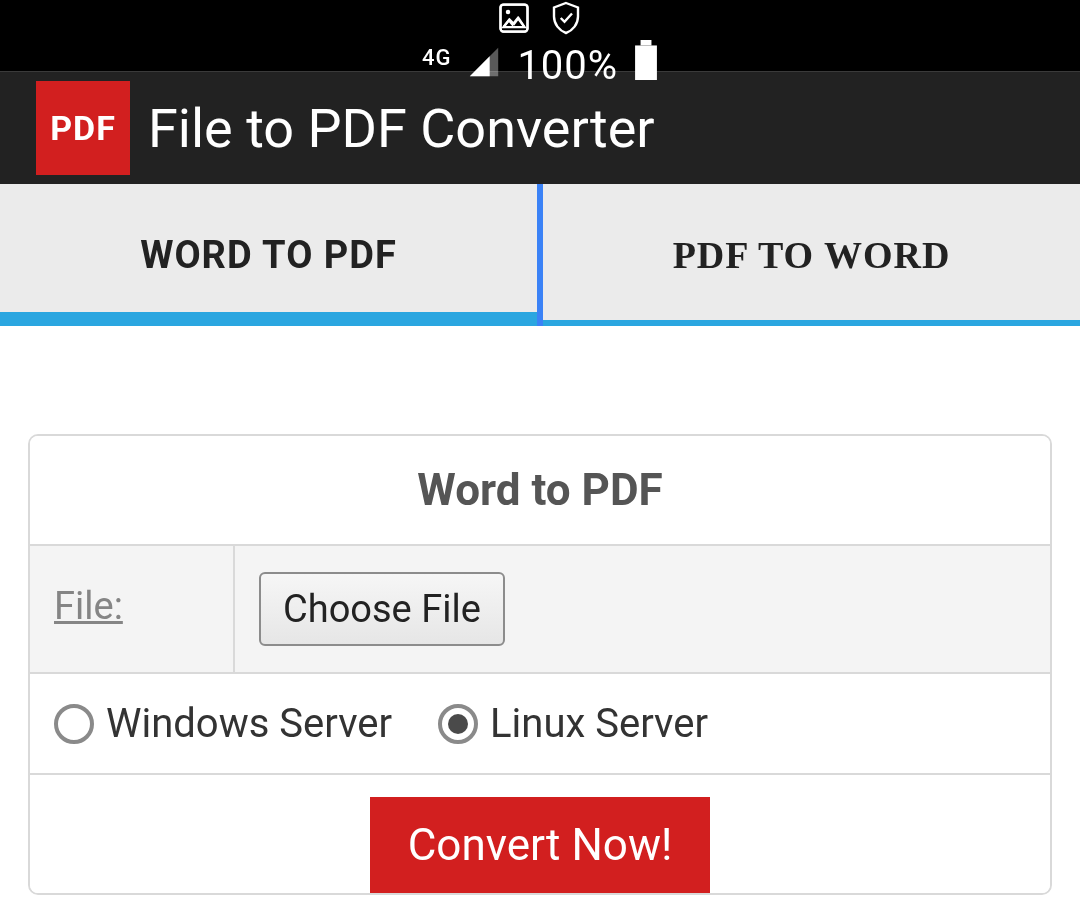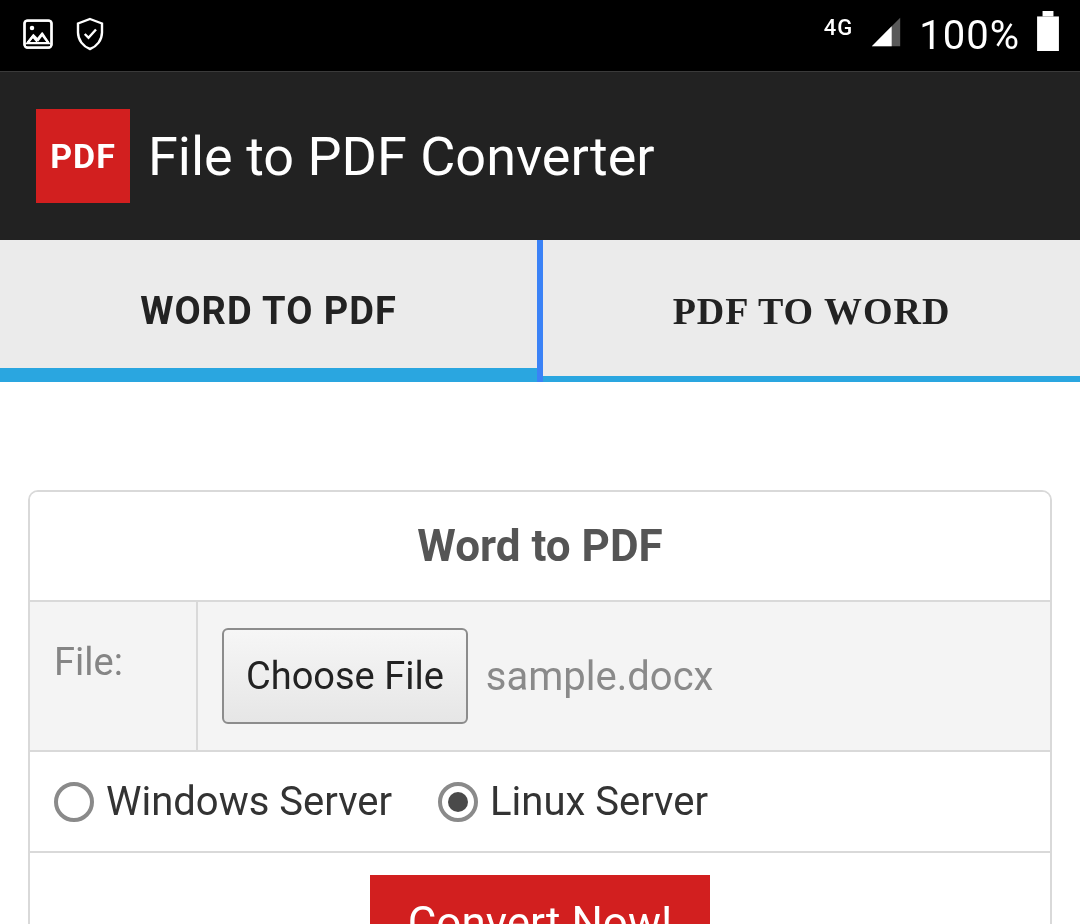--- a/index.html
+++ b/index.html
@@ -8,29 +8,30 @@
   
   .status-bar {
     height: 72px;
     background: #000000;
     color: #ffffff;
     display: flex;
     align-items: center;
     justify-content: space-between;
     padding: 0 20px;
     border-bottom: 1px solid #3a3a3a;
+    flex-direction: column;
   }
   .status-left, .status-right { display: flex; align-items: center; gap: 16px; }
   .status-right { font-size: 40px; letter-spacing: 1px; }
   .status-4g { font-size: 22px; font-weight: 500; position: relative; top: -8px; }
   .status-icon-svg { fill: #ffffff; }
 
   
   .app-bar {
-    height: 168px;
+    height: 112px;
     background: #222222;
     display: flex;
     align-items: center;
     gap: 18px;
     padding-left: 36px;
   }
   .app-logo {
     width: 94px;
     height: 94px;
     background: #d21f1f;
@@ -81,38 +82,39 @@
     text-align: center;
     font-size: 44px;
     font-weight: 700;
     color: #555555;
     background: #ffffff;
     border-bottom: 2px solid #d9d9d9;
   }
   .row { display: flex; border-bottom: 2px solid #d9d9d9; }
   .row:last-child { border-bottom: none; }
   .cell-label {
-    width: 168px;
+    width: 205px;
     background: #f4f4f4;
     color: #858585;
     font-size: 38px;
     padding: 38px 24px;
     border-right: 2px solid #d9d9d9;
+    text-decoration: underline;
   }
   .cell-value {
     flex: 1;
     background: #f4f4f4;
     display: flex;
     align-items: center;
     gap: 18px;
     padding: 26px 24px;
   }
   .row-server .cell-value { background: #ffffff; }
   .choose-btn {
-    height: 96px;
+    height: 74px;
     padding: 0 22px;
     border: 2px solid #8c8c8c;
     border-radius: 6px;
     background: linear-gradient(#f6f6f6, #e6e6e6);
     font-size: 38px;
     color: #222;
     cursor: pointer;
     font-family: inherit;
   }
   .filename { font-size: 40px; color: #8a8a8a; }
@@ -201,21 +203,20 @@
 
 <div class="content">
   <div class="card">
 
     <div class="card-header">Word to PDF</div>
 
     <div class="row">
       <div class="cell-label">File:</div>
       <div class="cell-value">
         <button class="choose-btn">Choose File</button>
-        <span class="filename">sample.docx</span>
       </div>
     </div>
 
     <div class="row row-server">
       <div class="cell-value">
         <div class="radio-wrap">
           <span class="radio-circle"></span>
           <span class="radio-label">Windows Server</span>
         </div>
         <div class="radio-wrap">

